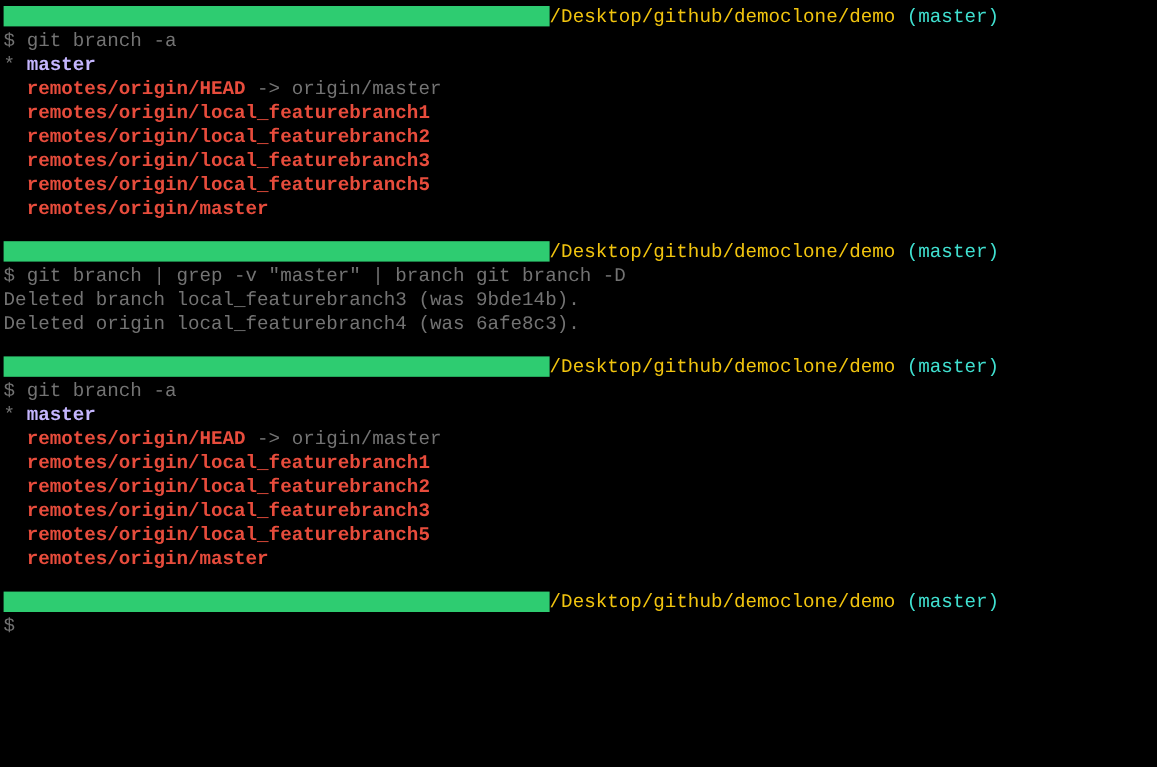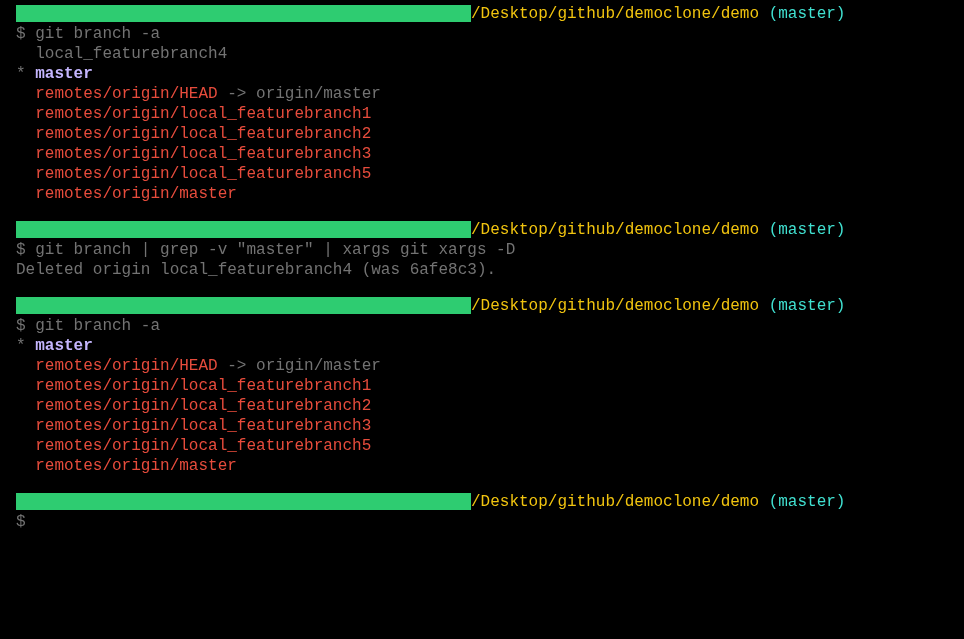--- a/index.html
+++ b/index.html
@@ -13,21 +13,21 @@
       font-family: 'Consolas', 'Monaco', 'Courier New', monospace;
       font-size: 16px;
       line-height: 1.25;
       padding: 4px 0;
       width: 964px;
       height: 639px;
       overflow: hidden;
     }
     .line {
       white-space: pre;
-      padding: 0 16px;
+      padding: 0 3px;
     }
     .green-bar {
       background-color: #2ecc71;
       display: inline-block;
       width: 455px;
       height: 17px;
       vertical-align: middle;
     }
     .path {
       color: #f1c40f;
@@ -37,42 +37,43 @@
     }
     .white {
       color: #737373;
     }
     .green-text {
       color: #c4b5fd;
       font-weight: bold;
     }
     .red-text {
       color: #e74c3c;
+      font-weight: bold;
     }
     .spacer {
       height: 16px;
     }
   </style>
 </head>
 <body>
 
 <div id="terminal">
     <div class="line"><span class="green-bar"></span><span class="path">/Desktop/github/democlone/demo</span> <span class="branch-label">(master)</span></div>
     <div class="line white">$ git branch -a</div>
-    <div class="line white">  local_featurebranch4</div>
     <div class="line"><span class="white">* </span><span class="green-text">master</span></div>
     <div class="line"><span class="white">  </span><span class="red-text">remotes/origin/HEAD</span><span class="white"> -&gt; origin/master</span></div>
     <div class="line red-text">  remotes/origin/local_featurebranch1</div>
     <div class="line red-text">  remotes/origin/local_featurebranch2</div>
     <div class="line red-text">  remotes/origin/local_featurebranch3</div>
     <div class="line red-text">  remotes/origin/local_featurebranch5</div>
     <div class="line red-text">  remotes/origin/master</div>
     <div class="spacer"></div>
     <div class="line"><span class="green-bar"></span><span class="path">/Desktop/github/democlone/demo</span> <span class="branch-label">(master)</span></div>
-    <div class="line white">$ git branch | grep -v "master" | xargs git xargs -D</div>
+    <div class="line white">$ git branch | grep -v "master" | branch git branch -D</div>
+    <div class="line white">Deleted branch local_featurebranch3 (was 9bde14b).</div>
     <div class="line white">Deleted origin local_featurebranch4 (was 6afe8c3).</div>
     <div class="spacer"></div>
     <div class="line"><span class="green-bar"></span><span class="path">/Desktop/github/democlone/demo</span> <span class="branch-label">(master)</span></div>
     <div class="line white">$ git branch -a</div>
     <div class="line"><span class="white">* </span><span class="green-text">master</span></div>
     <div class="line"><span class="white">  </span><span class="red-text">remotes/origin/HEAD</span><span class="white"> -&gt; origin/master</span></div>
     <div class="line red-text">  remotes/origin/local_featurebranch1</div>
     <div class="line red-text">  remotes/origin/local_featurebranch2</div>
     <div class="line red-text">  remotes/origin/local_featurebranch3</div>
     <div class="line red-text">  remotes/origin/local_featurebranch5</div>

